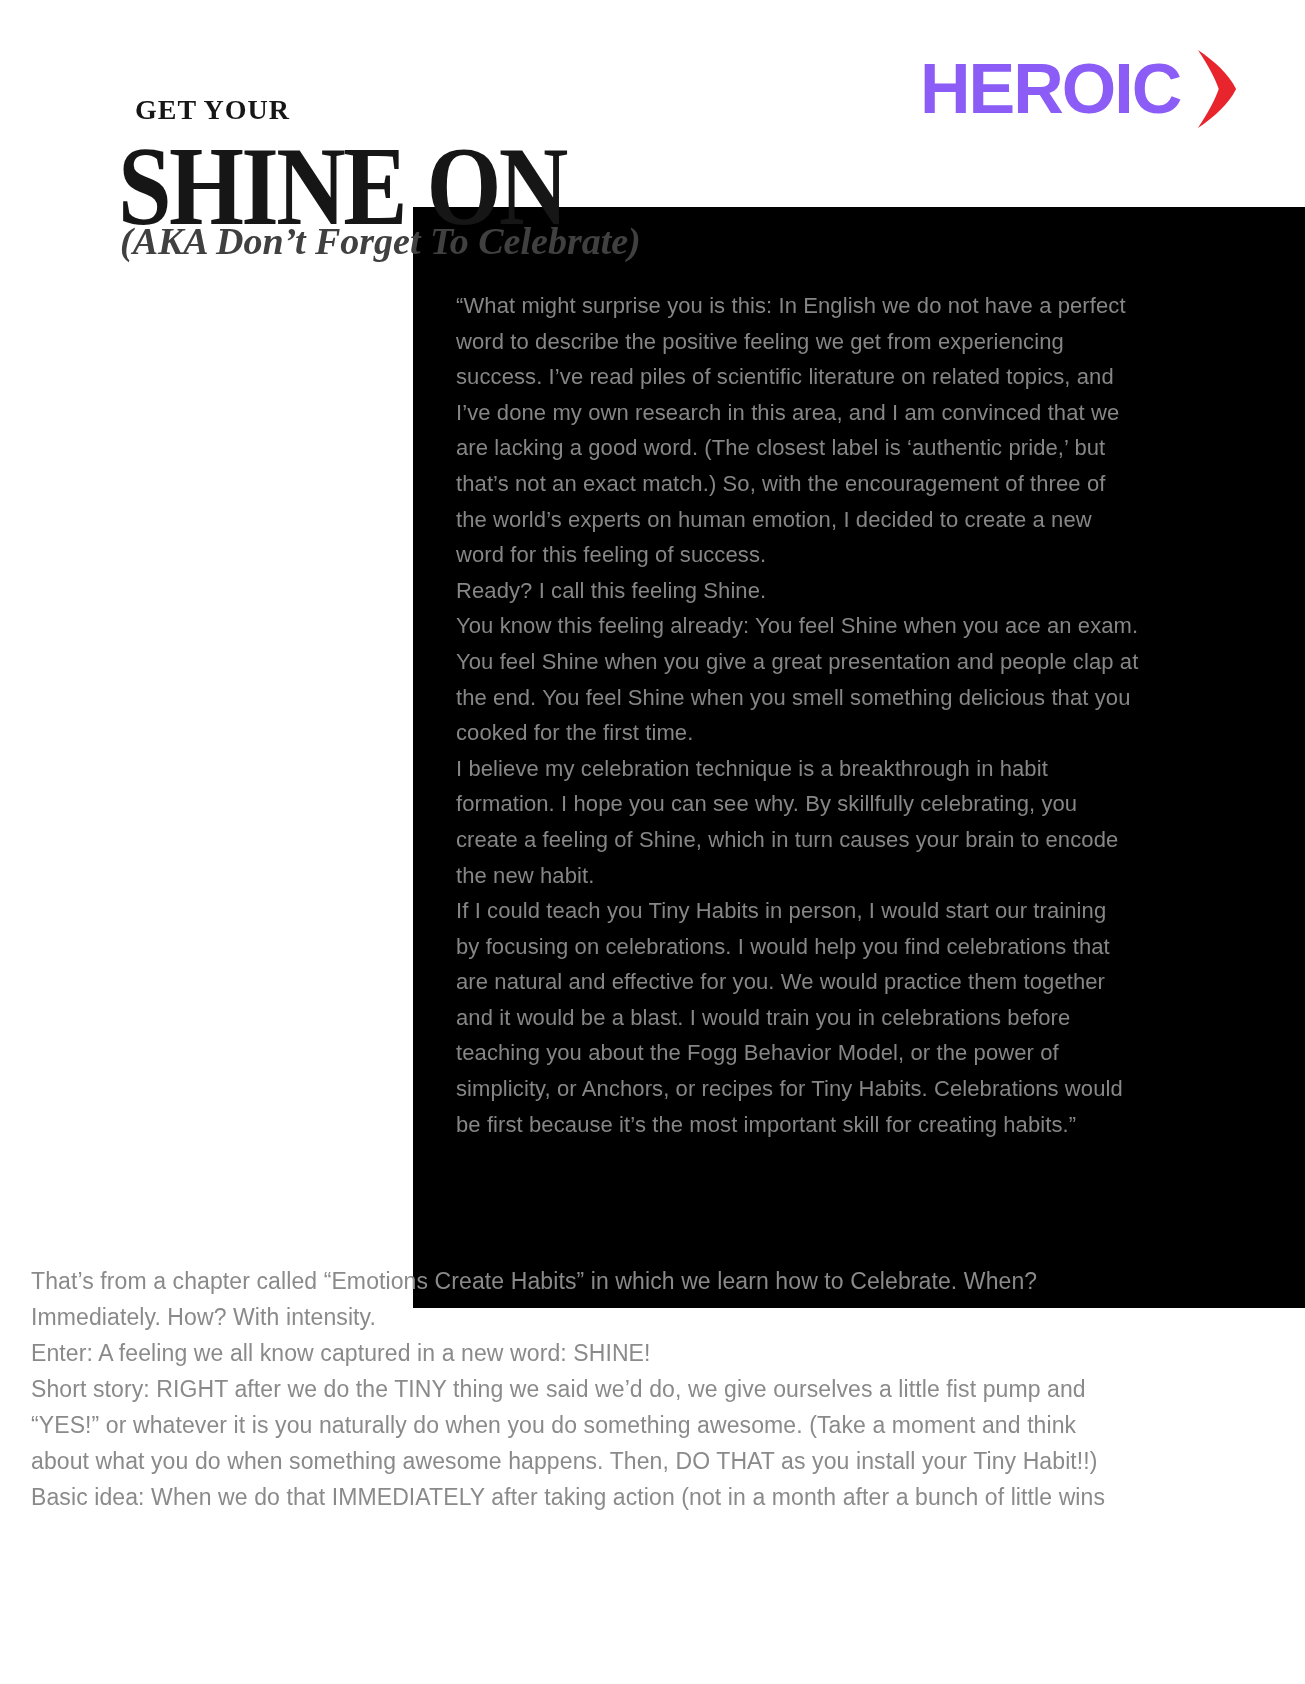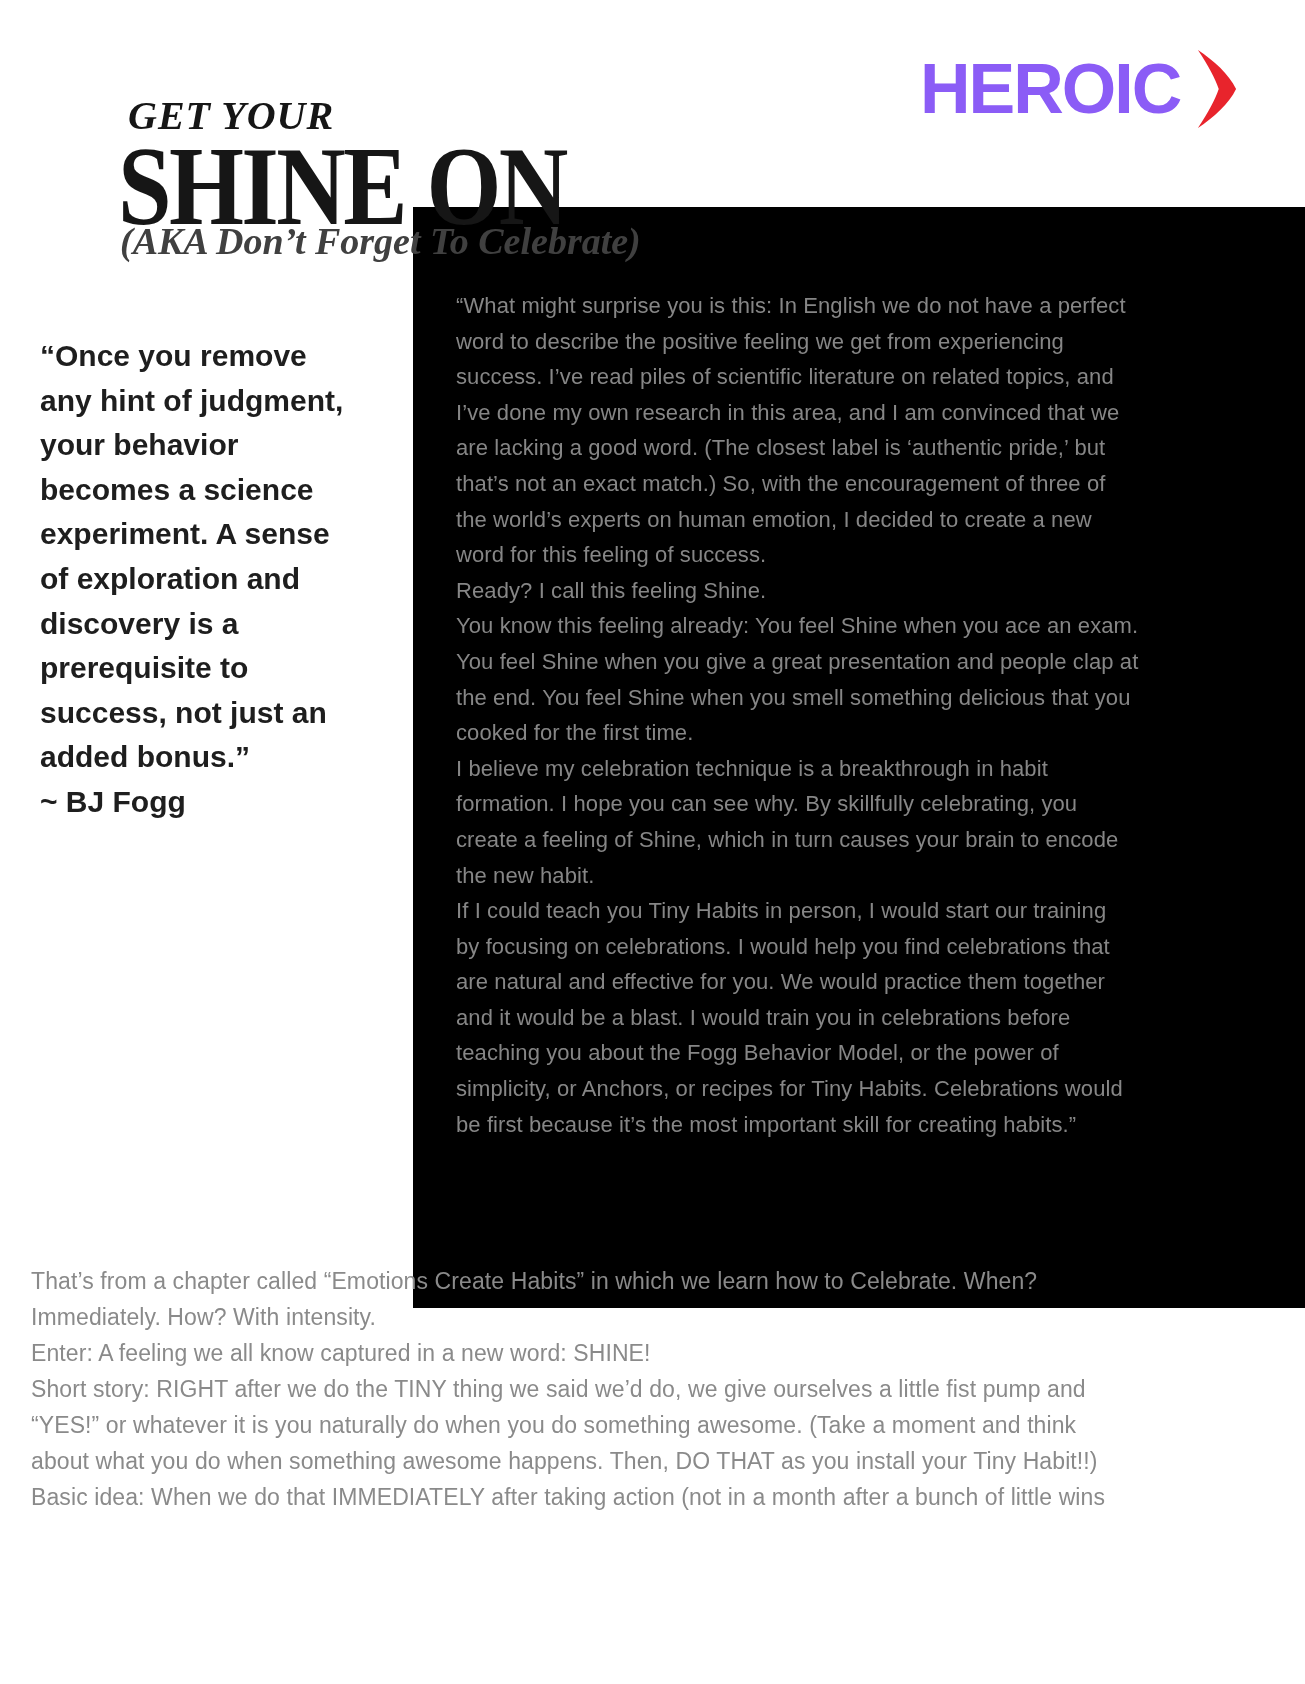--- a/index.html
+++ b/index.html
@@ -18,24 +18,24 @@
     z-index:3;
   }
   .logo-word {
     font-family:"Liberation Sans", sans-serif;
     font-weight:700; font-size:70px; line-height:1;
     letter-spacing:-2px; color:#8b5cf6;
   }
   .logo-arrow { width:50px; height:78px; display:block; }
 
   .kicker {
-    position:absolute; top:96px; left:128px; z-index:3;
+    position:absolute; top:96px; left:135px; z-index:3;
     font-family:"Liberation Serif", serif;
-    font-style:italic; font-weight:700;
-    font-size:40px; line-height:1; letter-spacing:1px;
+    font-weight:700;
+    font-size:28px; line-height:1; letter-spacing:1px;
     color:#161616;
   }
   .title {
     position:absolute; top:130px; left:118px; z-index:3;
     font-family:"Liberation Serif", serif;
     font-weight:700; font-size:112px; line-height:1;
     letter-spacing:-3px; color:#161616;
     transform:scaleX(0.86); transform-origin:left top;
     white-space:nowrap;
   }
@@ -88,33 +88,20 @@
     <span class="logo-word">HEROIC</span>
     <svg class="logo-arrow" viewBox="0 0 48 90" aria-hidden="true">
       <path d="M2,0 C20,12 38,28 46,45 C38,62 20,78 2,90 C14,72 22,57 26,45 C22,33 14,18 2,0 Z" fill="#e8242c"></path>
     </svg>
   </div>
 
   <div class="kicker">GET YOUR</div>
   <div class="title">SHINE ON</div>
   <div class="subtitle">(AKA Don’t Forget To Celebrate)</div>
 
-  <div class="pull-quote">
-    <div class="pull-quote-text">“Once you remove
-any hint of judgment,
-your behavior
-becomes a science
-experiment. A sense
-of exploration and
-discovery is a
-prerequisite to
-success, not just an
-added bonus.”</div>
-    <div class="pull-quote-attribution">~ BJ Fogg</div>
-  </div>
 
   <div class="quote-box">
     <div class="quote-box-text">“What might surprise you is this: In English we do not have a perfect
 word to describe the positive feeling we get from experiencing
 success. I’ve read piles of scientific literature on related topics, and
 I’ve done my own research in this area, and I am convinced that we
 are lacking a good word. (The closest label is ‘authentic pride,’ but
 that’s not an exact match.) So, with the encouragement of three of
 the world’s experts on human emotion, I decided to create a new
 word for this feeling of success.

